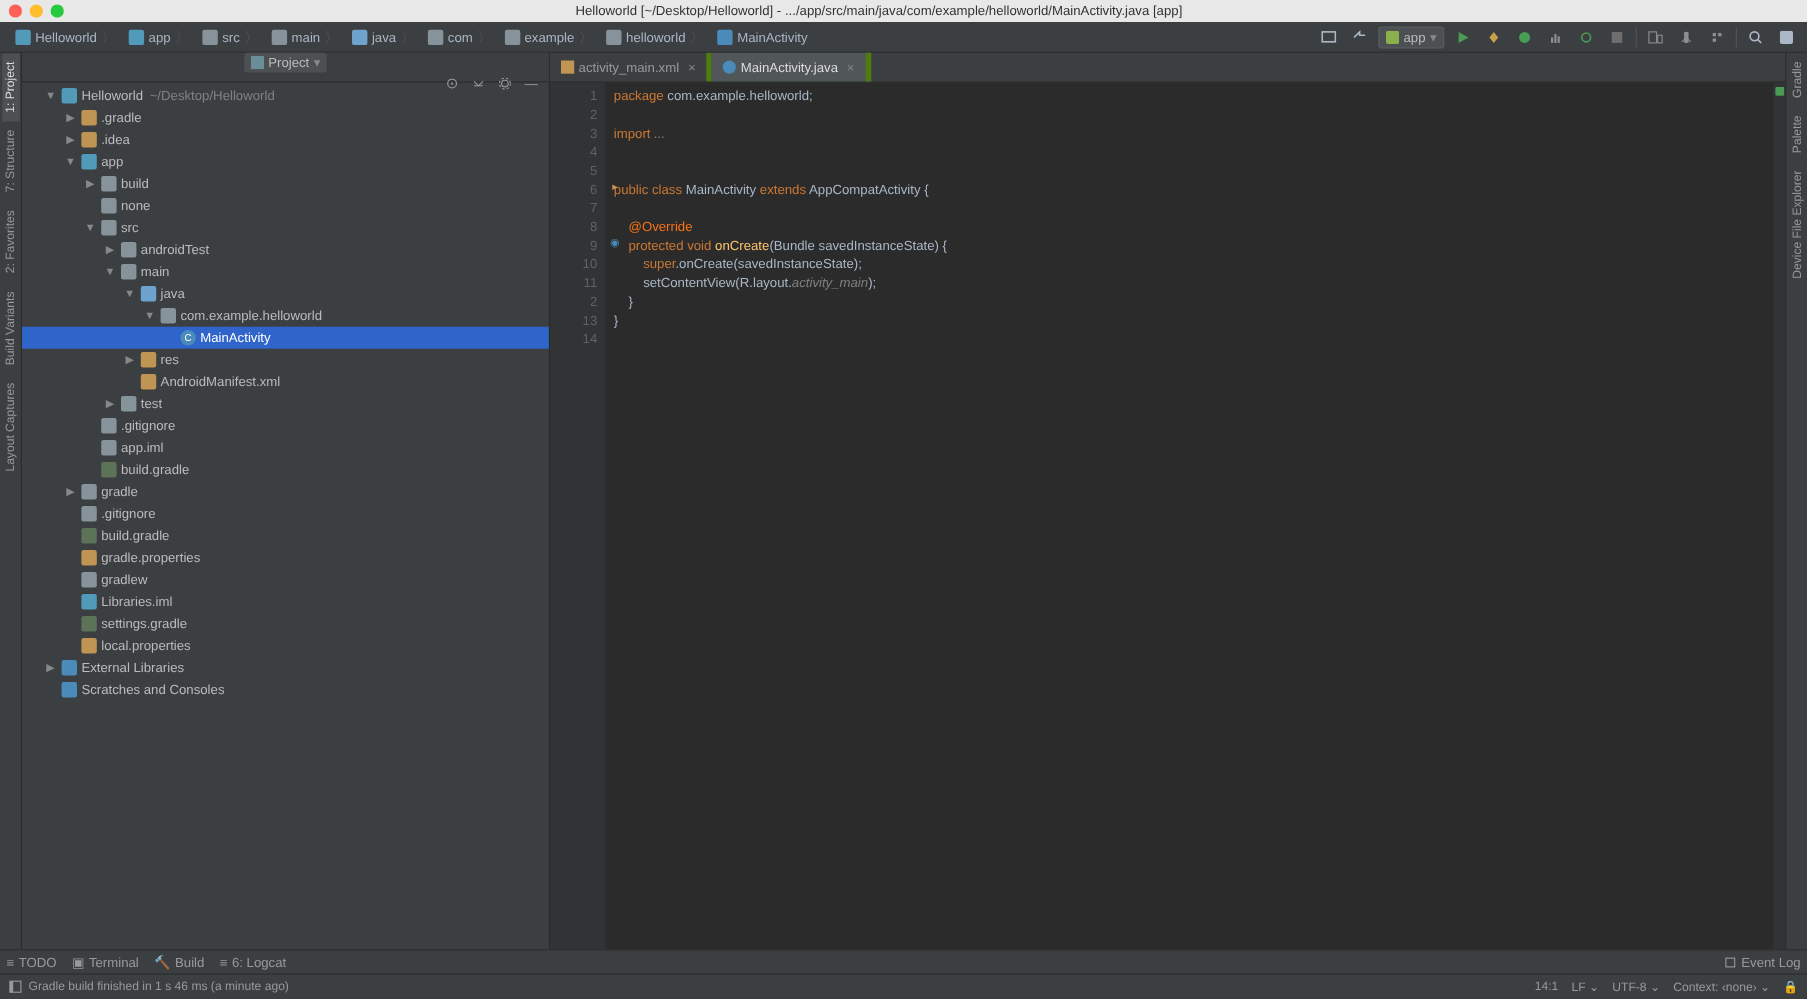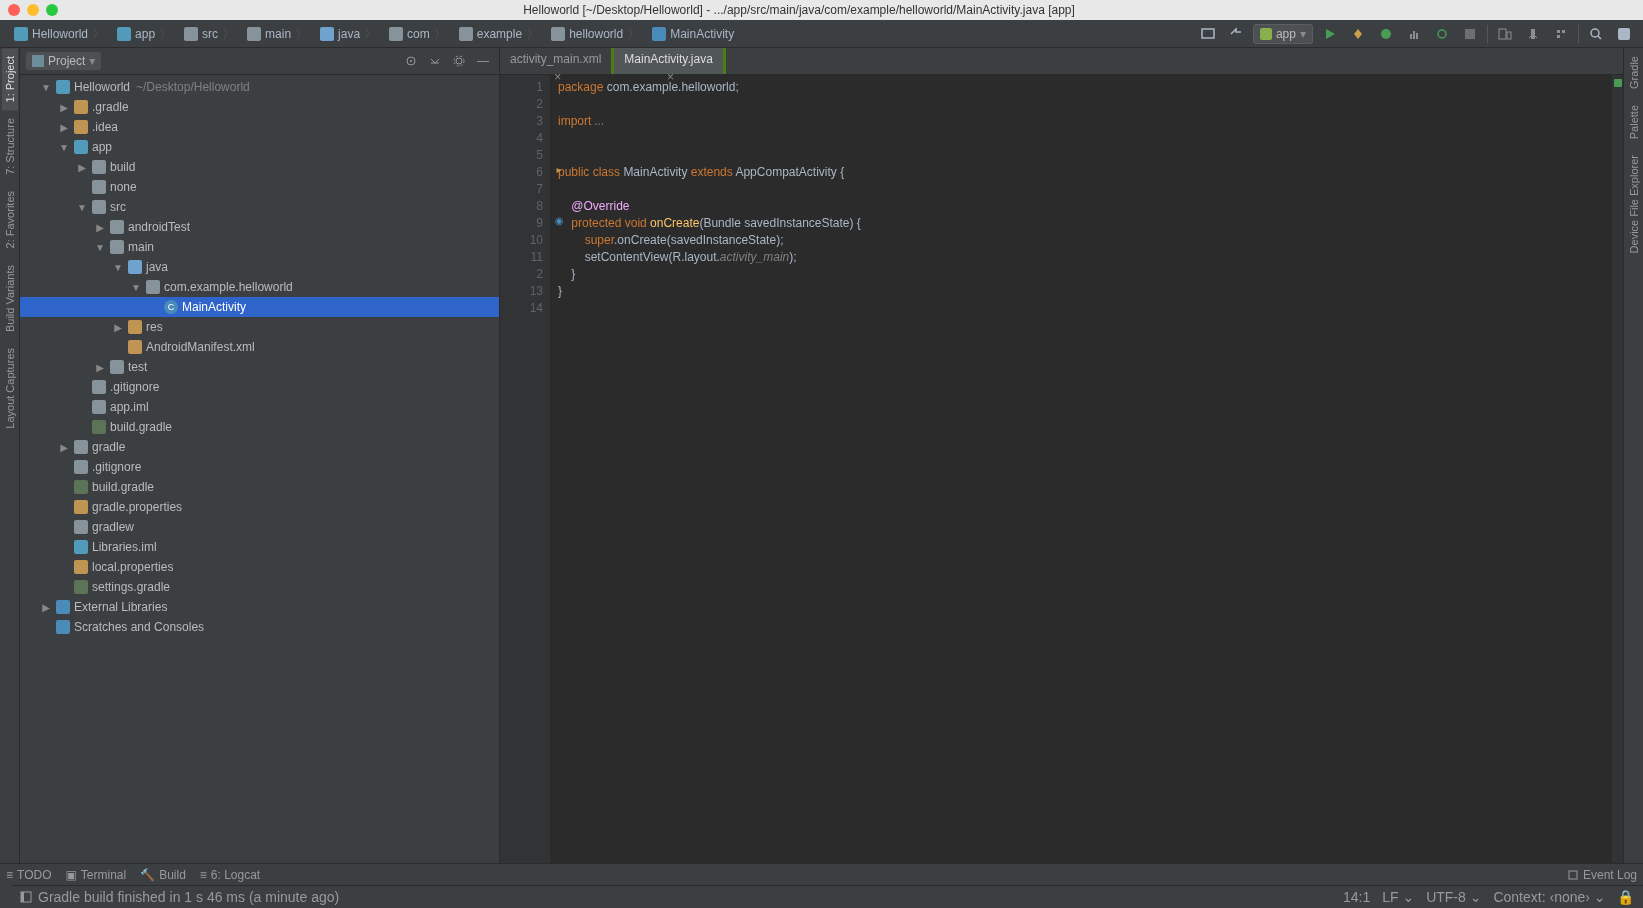--- a/index.html
+++ b/index.html
@@ -21,51 +21,51 @@
 .run-sel { display: flex; align-items: center; background: #4c5052; border: 1px solid #5a5e60; border-radius: 3px; padding: 2px 6px; gap: 4px; }
 
 .main-row { flex: 1; display: flex; min-height: 0; }
 
 .rail-left, .rail-right { width: 20px; background: #3c3f41; border-right: 1px solid #2b2b2b; display: flex; flex-direction: column; align-items: center; }
 .rail-right { border-right: none; border-left: 1px solid #2b2b2b; }
 .rail-tab { writing-mode: vertical-rl; transform: rotate(180deg); padding: 8px 2px; color: #999; font-size: 11px; cursor: pointer; }
 .rail-tab.active { background: #4c5052; color: #ddd; }
 
 .sidebar { width: 480px; background: #3c3f41; border-right: 1px solid #2b2b2b; display: flex; flex-direction: column; }
-.side-header { height: 27px; background: #3c3f41; border-bottom: 1px solid #2b2b2b; display: flex; align-items: center; padding: 0 6px; }
+.side-header { height: 27px; background: #3c3f41; border-bottom: 1px solid #2b2b2b; display: flex; align-items: center; padding: 0 6px; flex-direction: column; }
 .side-title { background: #4c5052; padding: 2px 6px; border-radius: 3px; display: flex; align-items: center; gap: 4px; }
 .side-icons { margin-left: auto; display: flex; gap: 4px; }
 .side-icons .tool-btn { width: 20px; height: 20px; }
 
 .tree { flex: 1; overflow: auto; padding: 2px 0; }
 .tree-row { height: 20px; display: flex; align-items: center; padding-left: 4px; white-space: nowrap; cursor: default; }
 .tree-row.selected { background: #2f65ca; color: #fff; }
 .tree-path { color: #808080; margin-left: 6px; }
 .arrow { width: 12px; text-align: center; color: #888; font-size: 10px; display: inline-block; }
 .node-icon { width: 14px; height: 14px; margin: 0 4px; display: inline-block; border-radius: 2px; }
 
 .editor-area { flex: 1; display: flex; flex-direction: column; background: #2b2b2b; }
 .tabs { height: 27px; background: #3c3f41; border-bottom: 1px solid #2b2b2b; display: flex; align-items: stretch; }
-.tab { padding: 0 10px; display: flex; align-items: center; gap: 4px; border-right: 3px solid #4d7c0f; color: #999; flex-direction: column; }
+.tab { padding: 0 10px; display: flex; align-items: center; gap: 4px; border-right: 5px solid #4d7c0f; color: #999; }
 .tab.active { background: #515658; color: #ddd; }
 .tab .close { color: #888; margin-left: 4px; font-size: 12px; }
 .editor { flex: 1; display: flex; position: relative; }
 .gutter { width: 50px; background: #313335; text-align: right; padding: 4px 6px 0 0; color: #606366; font: 12px/17px "Menlo","Consolas",monospace; border-right: 1px solid #313335; }
 .gutter div { height: 17px; }
 .code { flex: 1; padding: 4px 0 0 8px; font: 12px/17px "Menlo","Consolas",monospace; white-space: pre; color: #a9b7c6; }
 .gutter-icons { position: absolute; left: 50px; top: 4px; width: 18px; }
 .gutter-icons div { height: 17px; text-align: center; font-size: 10px; }
-.kw { color: #cc7832; } .ann { color: #f0abfc; }
+.kw { color: #cc7832; } .ann { color: #f97316; }
 .id { color: #ffc66d; } .com { color: #808080; font-style: italic; }
 .pkg { color: #a9b7c6; } .type { color: #a9b7c6; }
 
 .editor-right-rail { width: 12px; background: #313335; border-left: 1px solid #2b2b2b; position: relative; }
 .marker-green { position: absolute; top: 4px; left: 2px; width: 8px; height: 8px; background: #499c54; border-radius: 1px; }
 
-.statusbar { height: 23px; background: #3c3f41; border-top: 1px solid #2b2b2b; display: flex; align-items: center; padding: 0 8px; color: #999; font-size: 14px; margin-left: 12px; }
+.statusbar { height: 23px; background: #3c3f41; border-top: 1px solid #2b2b2b; display: flex; align-items: center; padding: 0 8px; color: #999; font-size: 11px; }
 .bottom-tools { height: 22px; background: #3c3f41; border-top: 1px solid #2b2b2b; display: flex; align-items: center; padding: 0 6px; gap: 14px; }
 .bt-item { display: flex; align-items: center; gap: 4px; color: #999; }
 .status-right { margin-left: auto; display: flex; gap: 12px; }
 
 svg { display: block; }
 </style>
 </head>
 <body>
 
 <div class="titlebar">
@@ -390,28 +390,28 @@
         </div>
         <div class="tree-row">
           <span style="width:34px"></span>
           <span class="arrow"></span>
           <span class="node-icon" style="background:#519aba"></span>
           <span>Libraries.iml</span>
         </div>
         <div class="tree-row">
           <span style="width:34px"></span>
           <span class="arrow"></span>
+          <span class="node-icon" style="background:#5d7357"></span>
+          <span>settings.gradle</span>
+        </div>
+        <div class="tree-row">
+          <span style="width:34px"></span>
+          <span class="arrow"></span>
           <span class="node-icon" style="background:#c09553"></span>
           <span>local.properties</span>
-        </div>
-        <div class="tree-row">
-          <span style="width:34px"></span>
-          <span class="arrow"></span>
-          <span class="node-icon" style="background:#5d7357"></span>
-          <span>settings.gradle</span>
         </div>
         <div class="tree-row">
           <span style="width:16px"></span>
           <span class="arrow">▶</span>
           <span class="node-icon" style="background:#4a8bba"></span>
           <span>External Libraries</span>
         </div>
         <div class="tree-row">
           <span style="width:16px"></span>
           <span class="arrow"></span>

